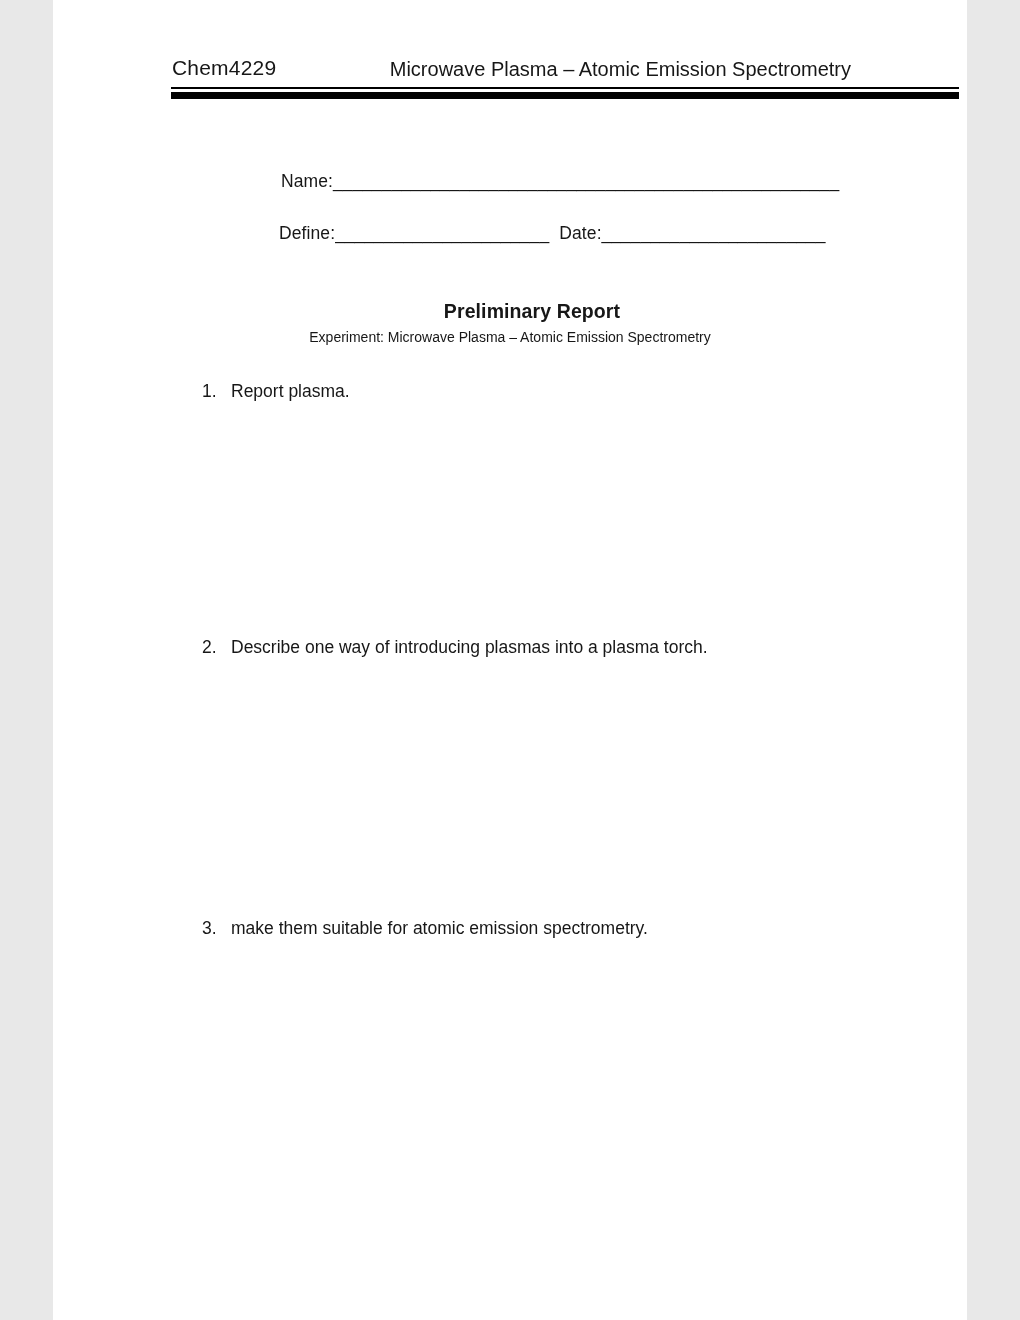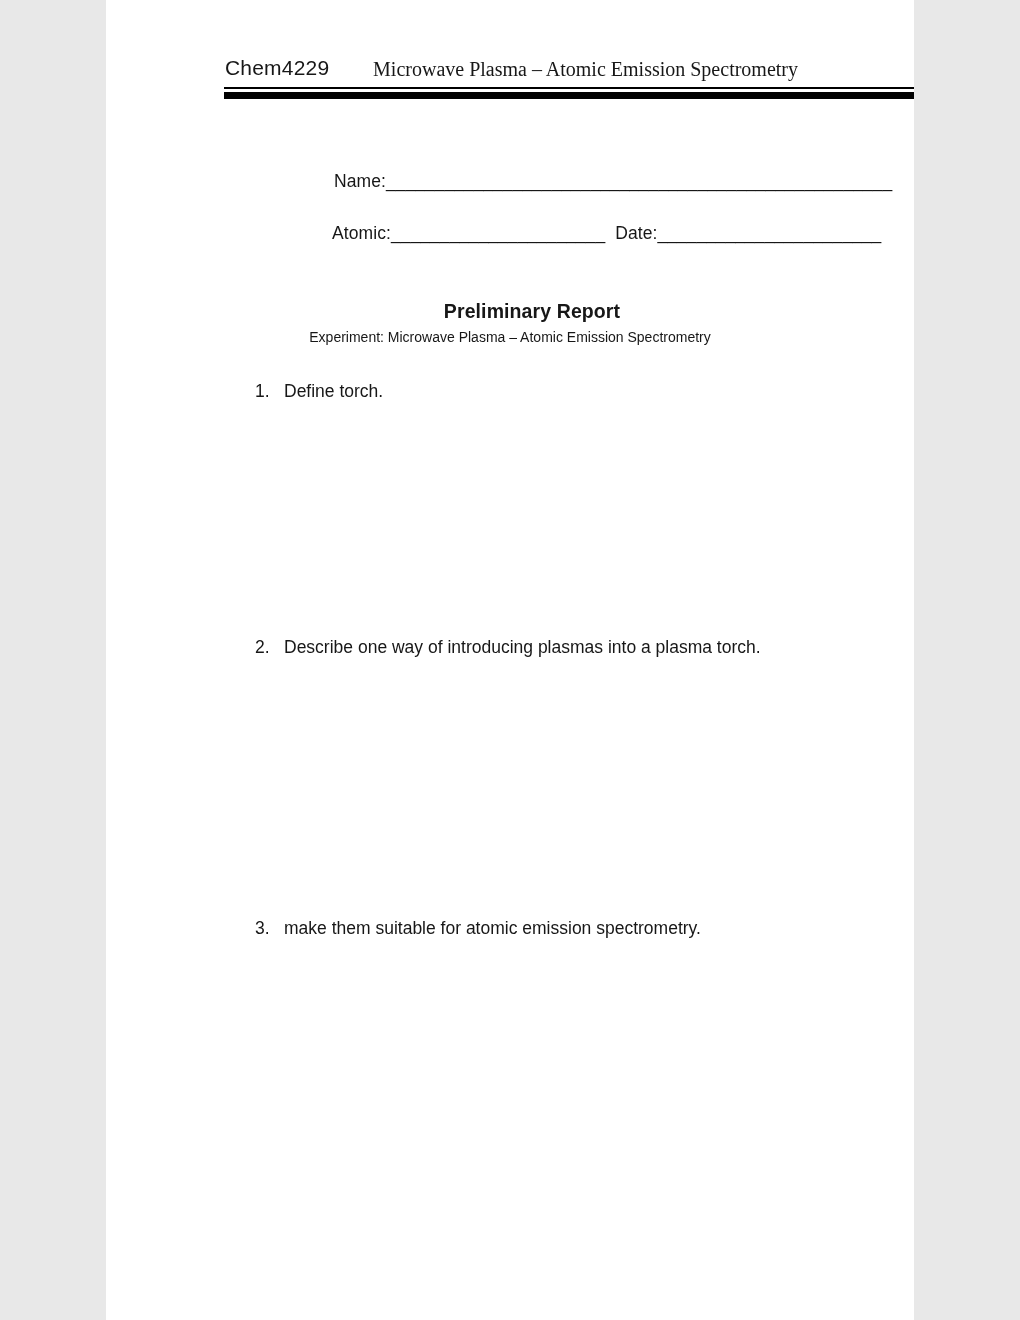--- a/index.html
+++ b/index.html
@@ -1,18 +1,18 @@
 <!DOCTYPE html>
 <html><head>
 <meta charset="utf-8">
 <style>
   html, body { margin: 0; padding: 0; background: #e8e8e8; }
   .page {
     position: relative;
-    width: 808px;
+    width: 914px;
     height: 1320px;
     margin: 0 auto;
     background: #ffffff;
     color: #171717;
     font-family: "Liberation Sans", sans-serif;
     overflow: hidden;
   }
 
   
   .hdr-left {
@@ -20,21 +20,21 @@
     left: 119px;
     top: 57px;
     font-size: 21px;
     line-height: 22px;
     letter-spacing: 0.2px;
   }
   .hdr-right {
     position: absolute;
     right: 116px;
     top: 58px;
-    font-family: Liberation Serif, serif;
+    font-family: Liberation Sans, sans-serif;
     font-size: 20px;
     line-height: 22px;
     text-align: right;
   }
   .hdr-rule {
     position: absolute;
     left: 118px;
     top: 87px;
     width: 788px;
   }
@@ -110,30 +110,30 @@
     <div class="thin"></div>
     <div class="gap"></div>
     <div class="thick"></div>
   </div>
 
   <p class="form-line name-line">
     <span>Name:</span><span class="blank">____________________________________________________</span>
   </p>
 
   <p class="form-line section-line">
-    <span>Atomic:</span><span class="blank">______________________</span><span class="date-label">Date:</span><span class="blank">_______________________</span>
+    <span>Define:</span><span class="blank">______________________</span><span class="date-label">Date:</span><span class="blank">_______________________</span>
   </p>
 
   <div class="report-title">Preliminary Report</div>
 
   <div class="report-subtitle">Experiment: Microwave Plasma – Atomic Emission Spectrometry</div>
 
   <div class="question q1">
     <span class="q-num">1.</span>
-    <span class="q-text">Define torch.</span>
+    <span class="q-text">Report plasma.</span>
   </div>
 
   <div class="question q2">
     <span class="q-num">2.</span>
     <span class="q-text">Describe one way of introducing plasmas into a plasma torch.</span>
   </div>
 
   <div class="question q3">
     <span class="q-num">3.</span>
     <span class="q-text">

